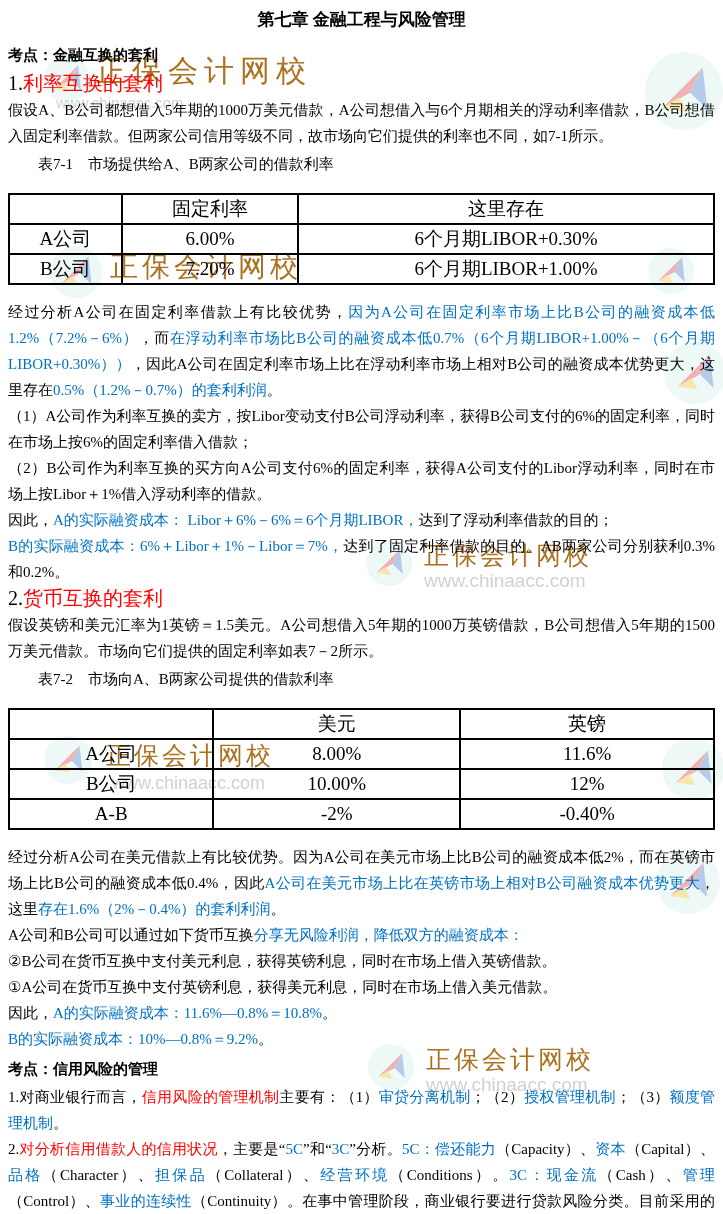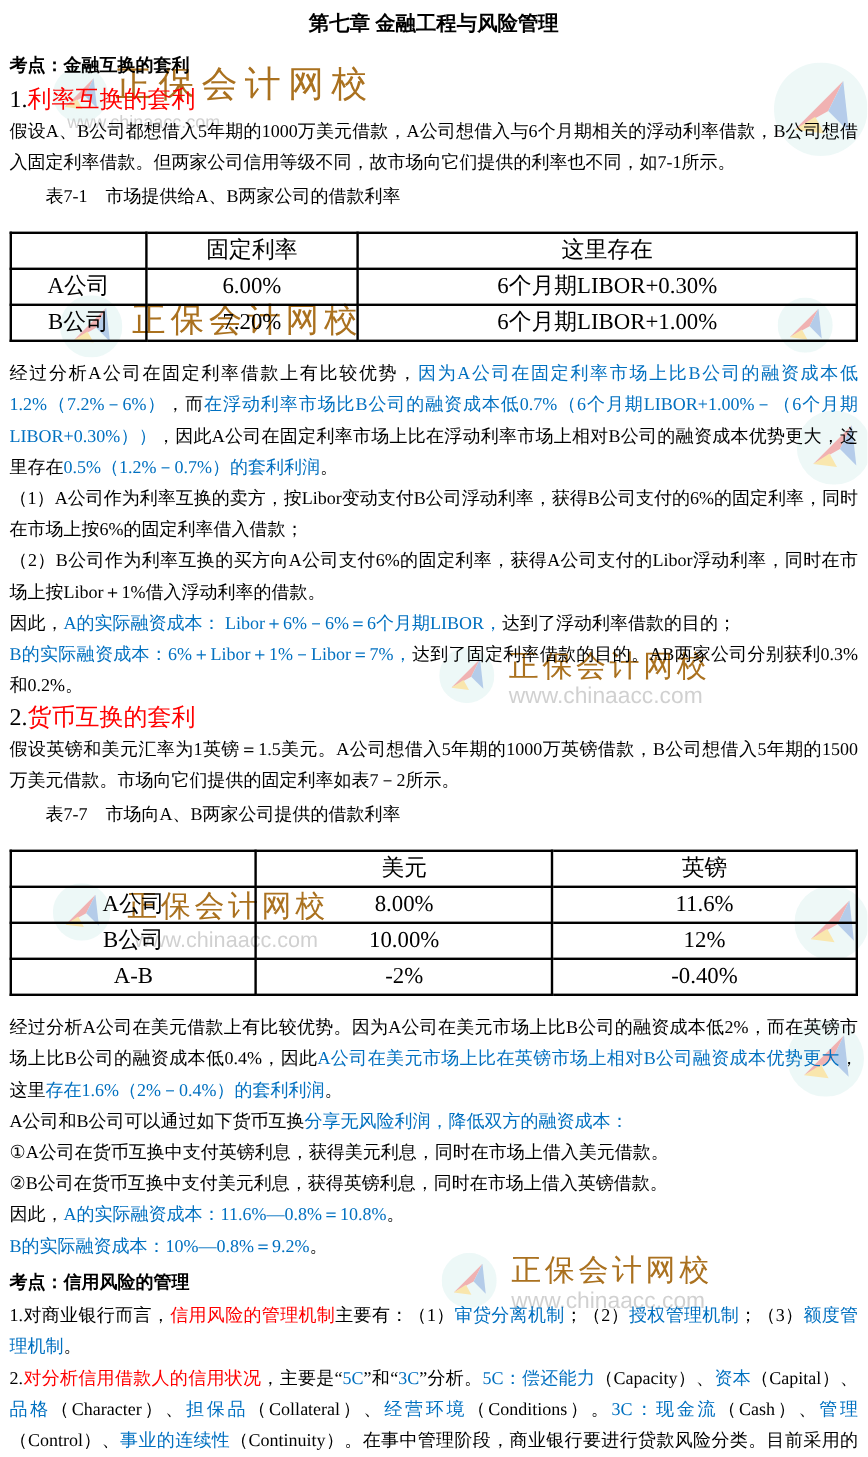--- a/index.html
+++ b/index.html
@@ -164,21 +164,21 @@
     <p class="para"><span class="c-black">经过分析A公司在固定利率借款上有比较优势，</span><span class="c-blue">因为A公司在固定利率市场上比B公司的融资成本低1.2%（7.2%－6%）</span><span class="c-black">，而</span><span class="c-blue">在浮动利率市场比B公司的融资成本低0.7%（6个月期LIBOR+1.00%－（6个月期LIBOR+0.30%））</span><span class="c-black">，因此A公司在固定利率市场上比在浮动利率市场上相对B公司的融资成本优势更大，这里存在</span><span class="c-blue">0.5%（1.2%－0.7%）的套利利润</span><span class="c-black">。</span></p>
     <p class="para"><span class="c-black">（1）A公司作为利率互换的卖方，按Libor变动支付B公司浮动利率，获得B公司支付的6%的固定利率，同时在市场上按6%的固定利率借入借款；</span></p>
     <p class="para"><span class="c-black">（2）B公司作为利率互换的买方向A公司支付6%的固定利率，获得A公司支付的Libor浮动利率，同时在市场上按Libor＋1%借入浮动利率的借款。</span></p>
     <p class="para"><span class="c-black">因此，</span><span class="c-blue">A的实际融资成本：  Libor＋6%－6%＝6个月期LIBOR，</span><span class="c-black">达到了浮动利率借款的目的；</span></p>
     <p class="para"><span class="c-blue">B的实际融资成本：6%＋Libor＋1%－Libor＝7%，</span><span class="c-black">达到了固定利率借款的目的。AB两家公司分别获利0.3%和0.2%。</span></p>
 
     <p class="subhead"><span class="c-black">2.</span><span class="c-red">货币互换的套利</span></p>
 
     <p class="para"><span class="c-black">假设英镑和美元汇率为1英镑＝1.5美元。A公司想借入5年期的1000万英镑借款，B公司想借入5年期的1500万美元借款。市场向它们提供的固定利率如表7－2所示。</span></p>
 
-    <p class="caption">表7-7　市场向A、B两家公司提供的借款利率</p>
+    <p class="caption">表7-2　市场向A、B两家公司提供的借款利率</p>
 
     <table class="rates">
       <colgroup>
           <col class="t2-c0">
           <col class="t2-c1">
           <col class="t2-c2">
         </colgroup>
       <tbody>
           <tr>
         <th></th>
@@ -198,22 +198,22 @@
       <tr>
         <td>A-B</td>
         <td>-2%</td>
         <td>-0.40%</td>
       </tr>
     </tbody>
       </table>
 
     <p class="para"><span class="c-black">经过分析A公司在美元借款上有比较优势。因为A公司在美元市场上比B公司的融资成本低2%，而在英镑市场上比B公司的融资成本低0.4%，因此</span><span class="c-blue">A公司在美元市场上比在英镑市场上相对B公司融资成本优势更大</span><span class="c-black">，这里</span><span class="c-blue">存在1.6%（2%－0.4%）的套利利润</span><span class="c-black">。</span></p>
     <p class="para"><span class="c-black">A公司和B公司可以通过如下货币互换</span><span class="c-blue">分享无风险利润，降低双方的融资成本：</span></p>
+    <p class="para"><span class="c-black">②B公司在货币互换中支付美元利息，获得英镑利息，同时在市场上借入英镑借款。</span></p>
     <p class="para"><span class="c-black">①A公司在货币互换中支付英镑利息，获得美元利息，同时在市场上借入美元借款。</span></p>
-    <p class="para"><span class="c-black">②B公司在货币互换中支付美元利息，获得英镑利息，同时在市场上借入英镑借款。</span></p>
     <p class="para"><span class="c-black">因此，</span><span class="c-blue">A的实际融资成本：11.6%—0.8%＝10.8%</span><span class="c-black">。</span></p>
     <p class="para"><span class="c-blue">B的实际融资成本：10%—0.8%＝9.2%</span><span class="c-black">。</span></p>
 
     <div class="exam-heading">考点：信用风险的管理</div>
 
     <p class="para"><span class="c-black">1.对商业银行而言，</span><span class="c-red">信用风险的管理机制</span><span class="c-black">主要有：（1）</span><span class="c-blue">审贷分离机制</span><span class="c-black">；（2）</span><span class="c-blue">授权管理机制</span><span class="c-black">；（3）</span><span class="c-blue">额度管理机制</span><span class="c-black">。</span></p>
     <p class="para"><span class="c-black">2.</span><span class="c-red">对分析信用借款人的信用状况</span><span class="c-black">，主要是“</span><span class="c-blue">5C</span><span class="c-black">”和“</span><span class="c-blue">3C</span><span class="c-black">”分析。</span><span class="c-blue">5C：偿还能力</span><span class="c-black">（Capacity）、</span><span class="c-blue">资本</span><span class="c-black">（Capital）、</span><span class="c-blue">品格</span><span class="c-black">（Character）、</span><span class="c-blue">担保品</span><span class="c-black">（Collateral）、</span><span class="c-blue">经营环境</span><span class="c-black">（Conditions）。</span><span class="c-blue">3C：现金流</span><span class="c-black">（Cash）、</span><span class="c-blue">管理</span><span class="c-black">（Control）、</span><span class="c-blue">事业的连续性</span><span class="c-black">（Continuity）。在事中管理阶段，商业银行要进行贷款风险分类。目前采用的贷款五级分类方法，即把已经发放的贷款分为</span></p>
 
   </div>
 </div>

